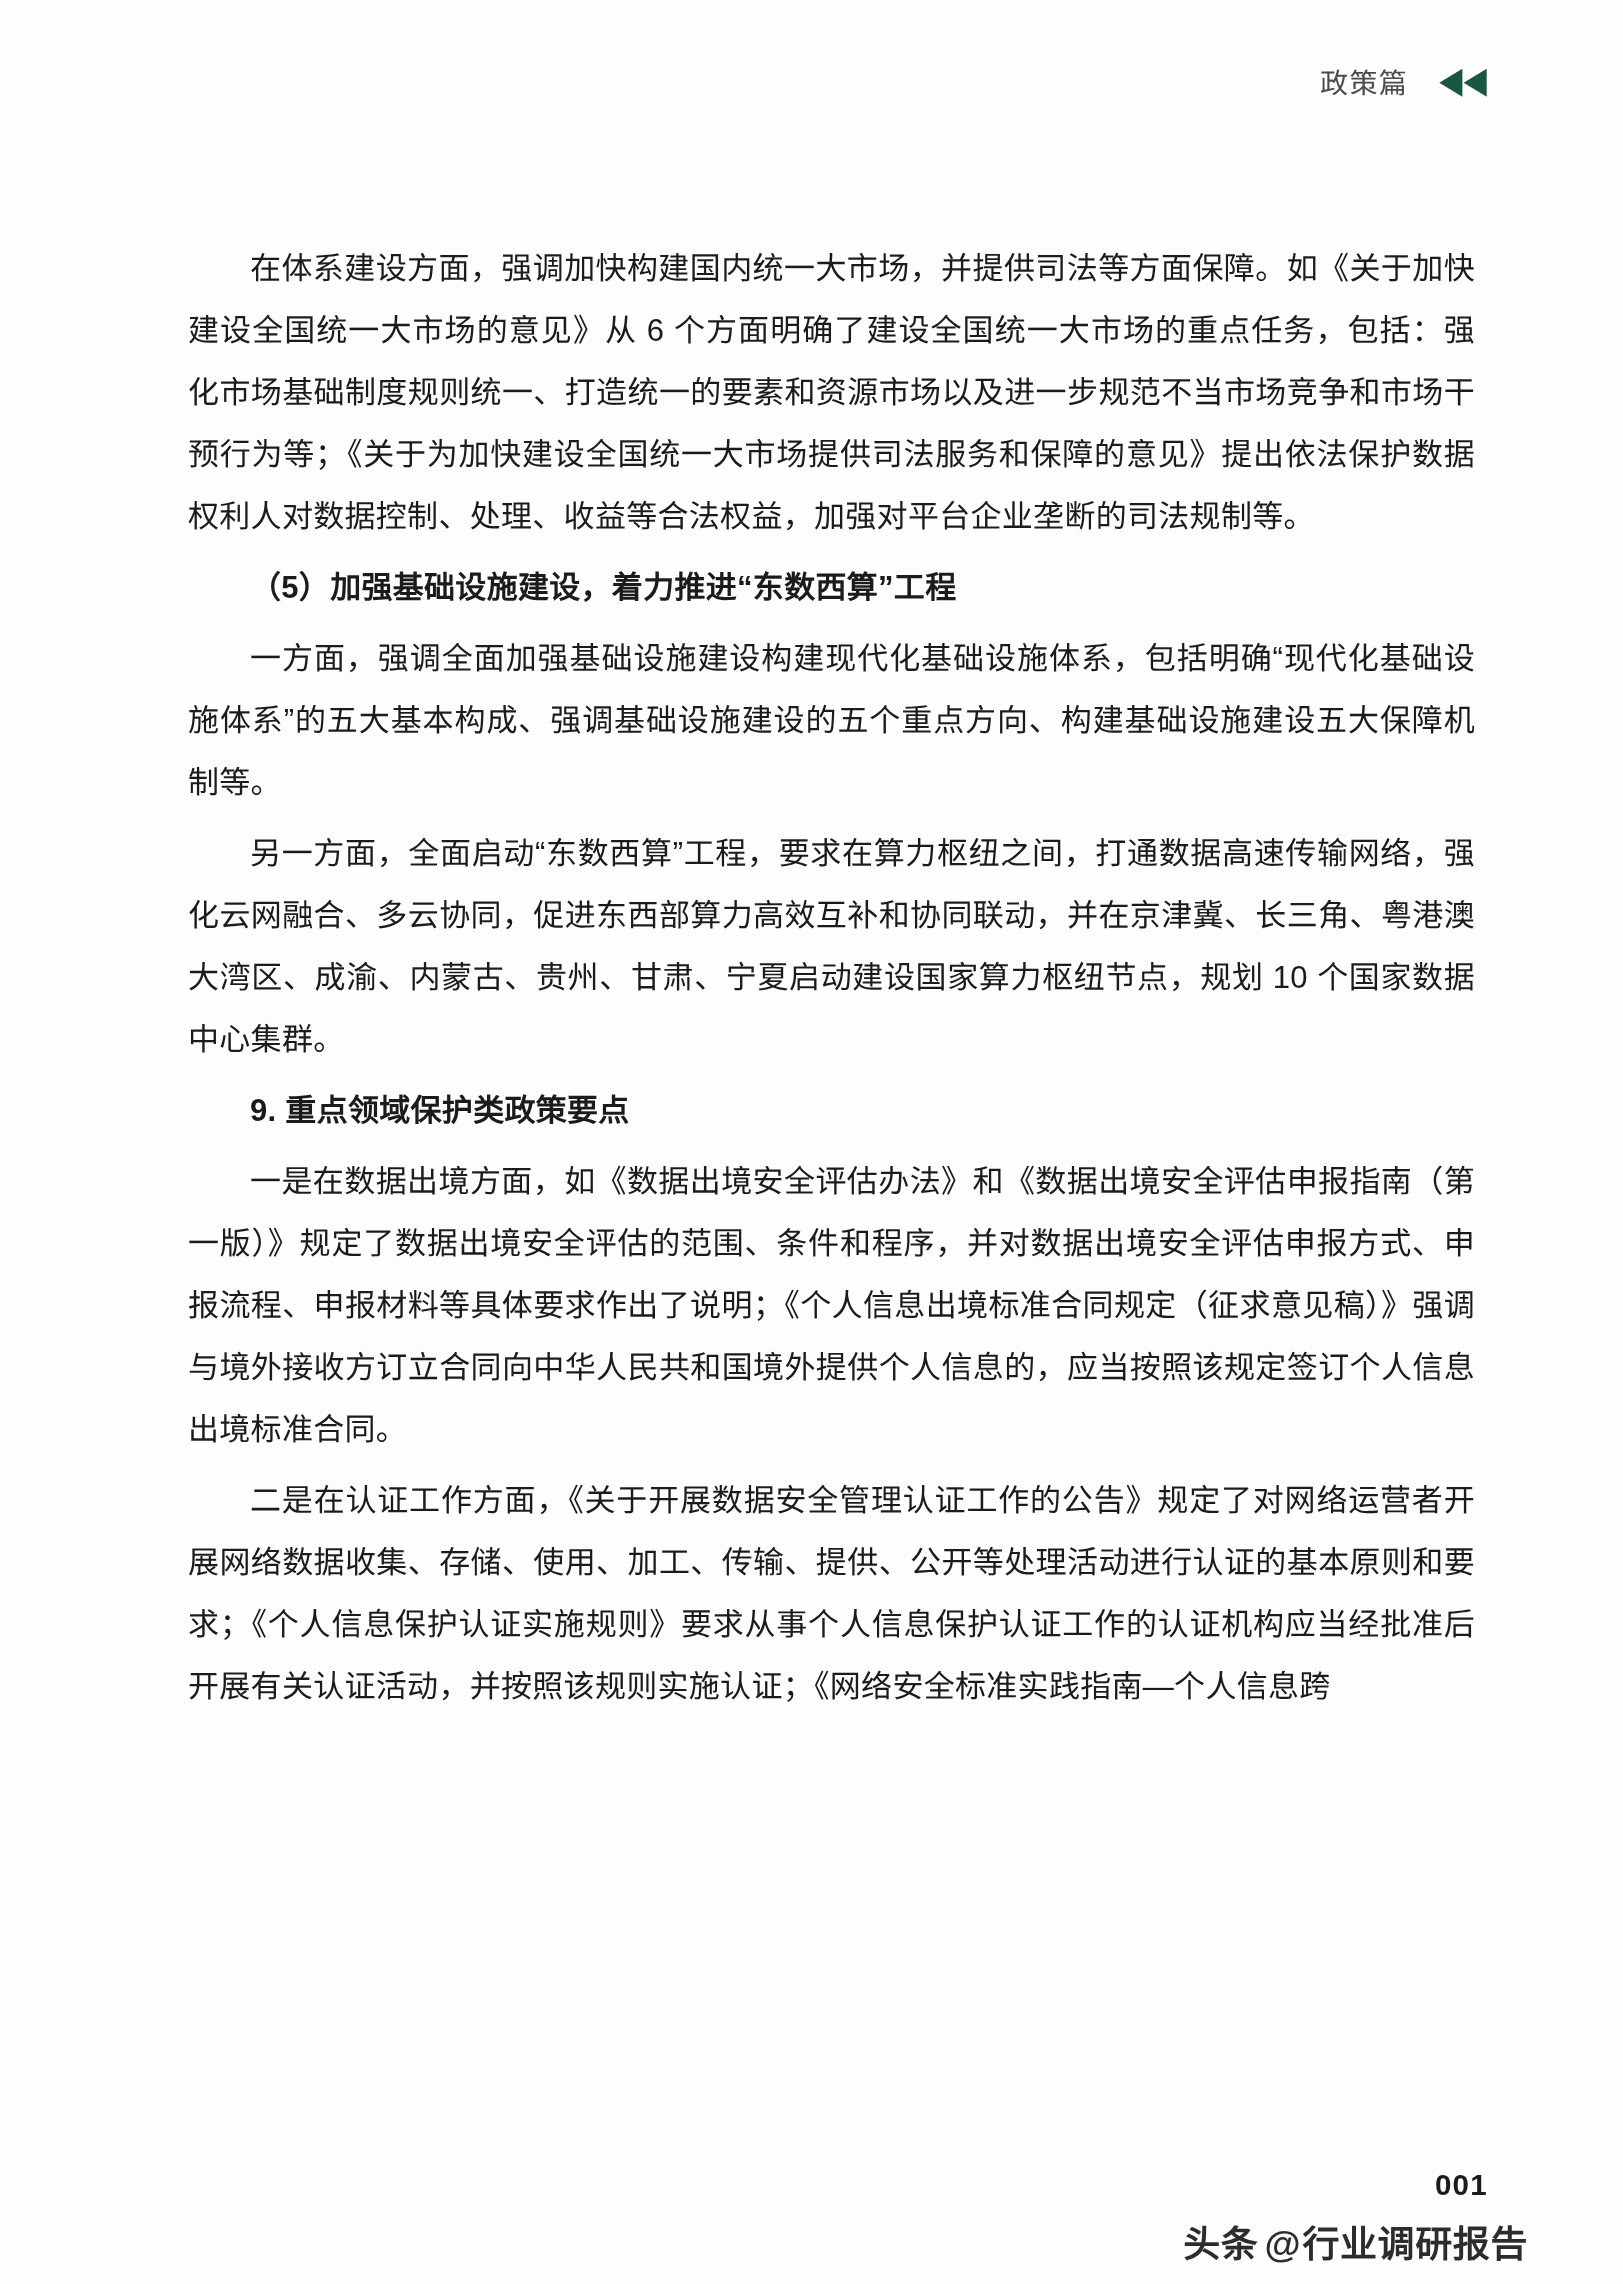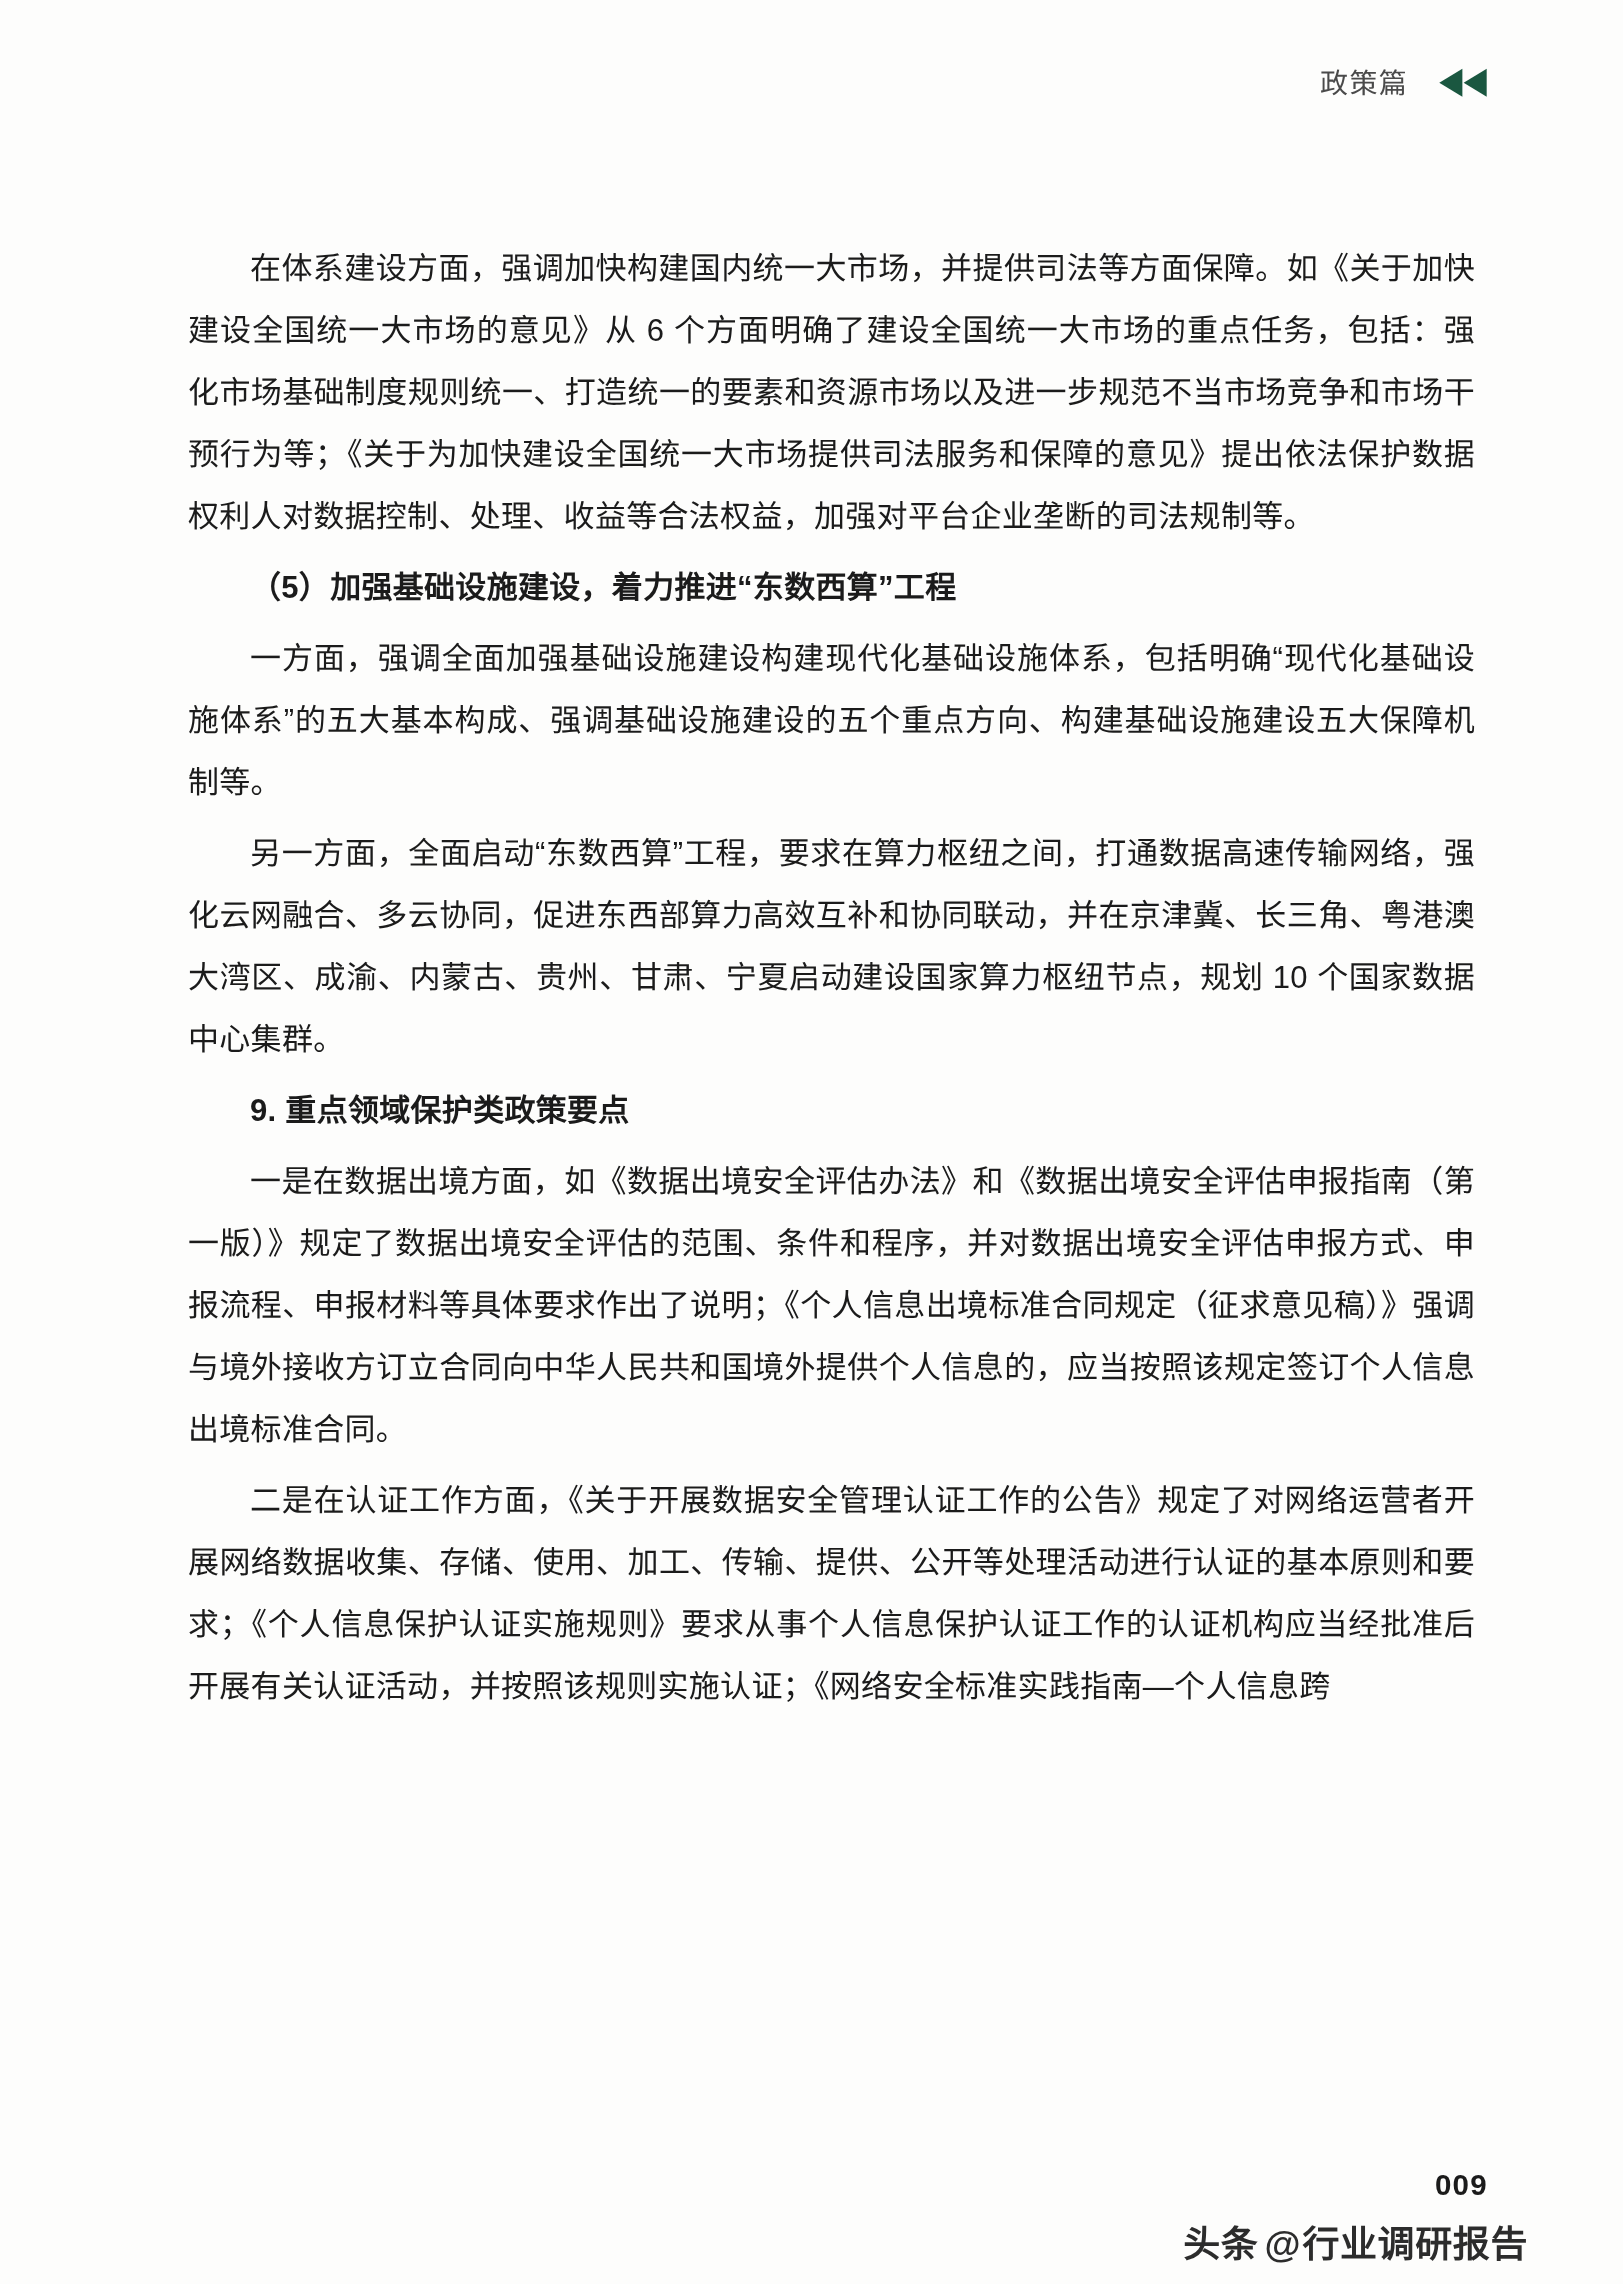--- a/index.html
+++ b/index.html
@@ -135,20 +135,20 @@
     <h3 class="sub-heading">9. 重点领域保护类政策要点</h3>
 
 
 
     <p class="para">一是在数据出境方面，如《数据出境安全评估办法》和《数据出境安全评估申报指南（第一版）》规定了数据出境安全评估的范围、条件和程序，并对数据出境安全评估申报方式、申报流程、申报材料等具体要求作出了说明；《个人信息出境标准合同规定（征求意见稿）》强调与境外接收方订立合同向中华人民共和国境外提供个人信息的，应当按照该规定签订个人信息出境标准合同。</p>
 
     <p class="para">二是在认证工作方面，《关于开展数据安全管理认证工作的公告》规定了对网络运营者开展网络数据收集、存储、使用、加工、传输、提供、公开等处理活动进行认证的基本原则和要求；《个人信息保护认证实施规则》要求从事个人信息保护认证工作的认证机构应当经批准后开展有关认证活动，并按照该规则实施认证；《网络安全标准实践指南—个人信息跨</p>
 
   </div>
 
-  <div class="page-number">009</div>
+  <div class="page-number">001</div>
 
   <div class="watermark">
     <span class="wm-brand">头条</span><span class="wm-at">@</span><span class="wm-account">行业调研报告</span>
   </div>
 
 </div>
 
 
 </body></html>

